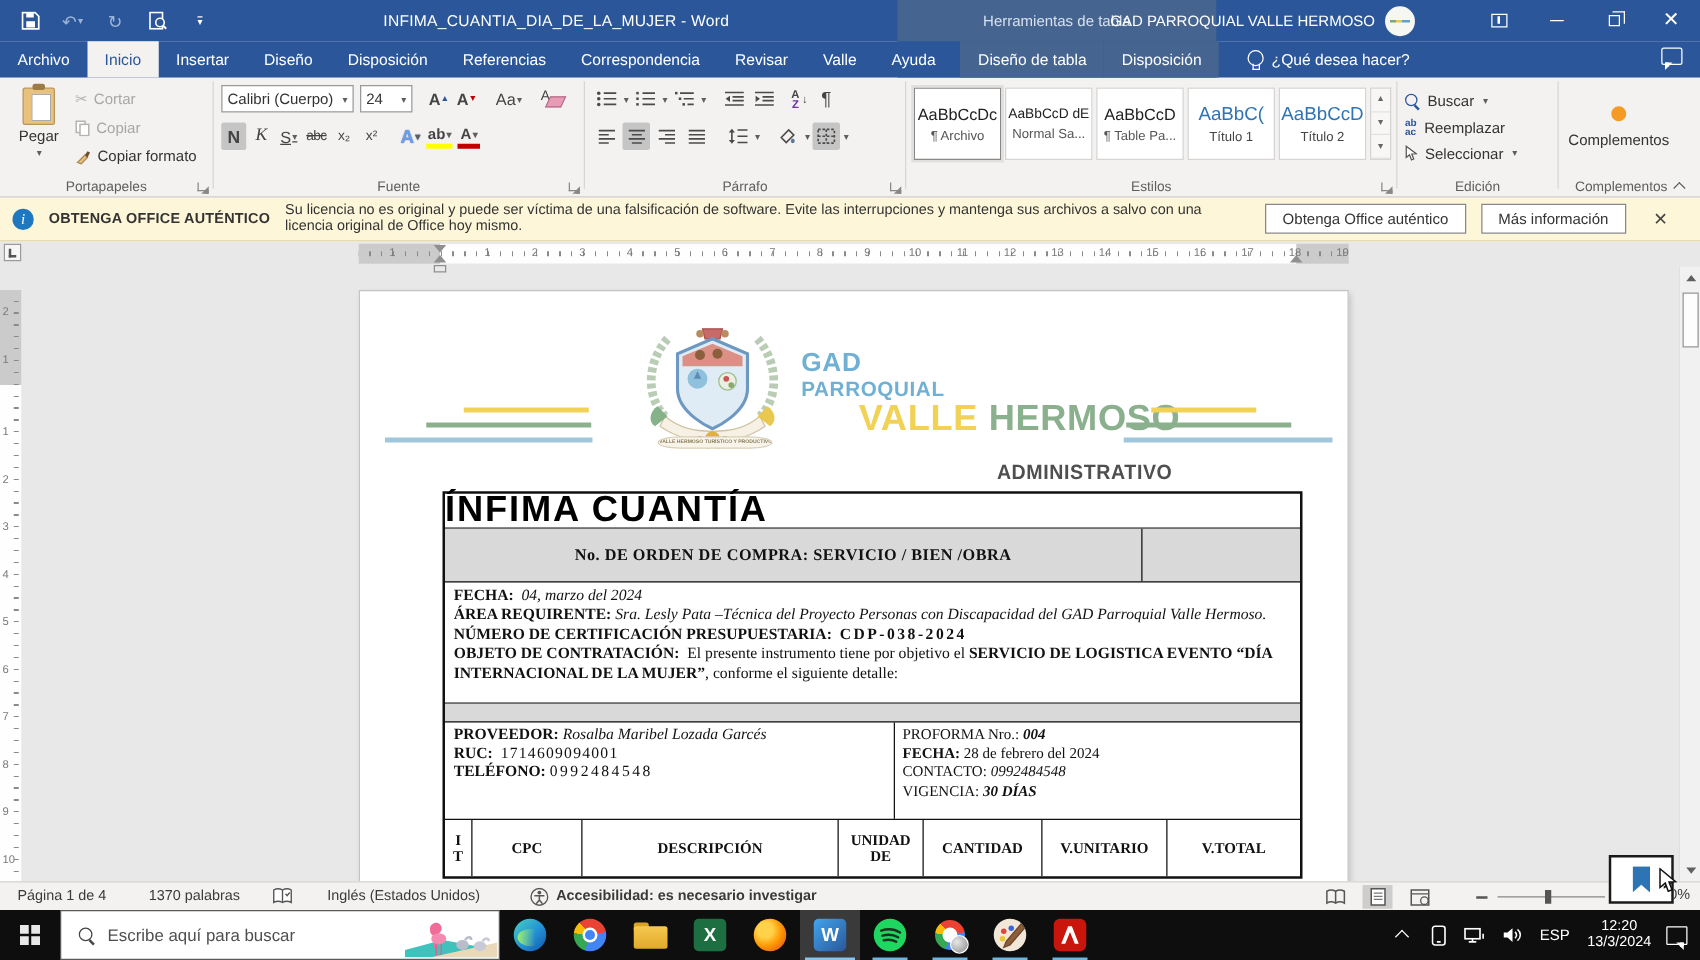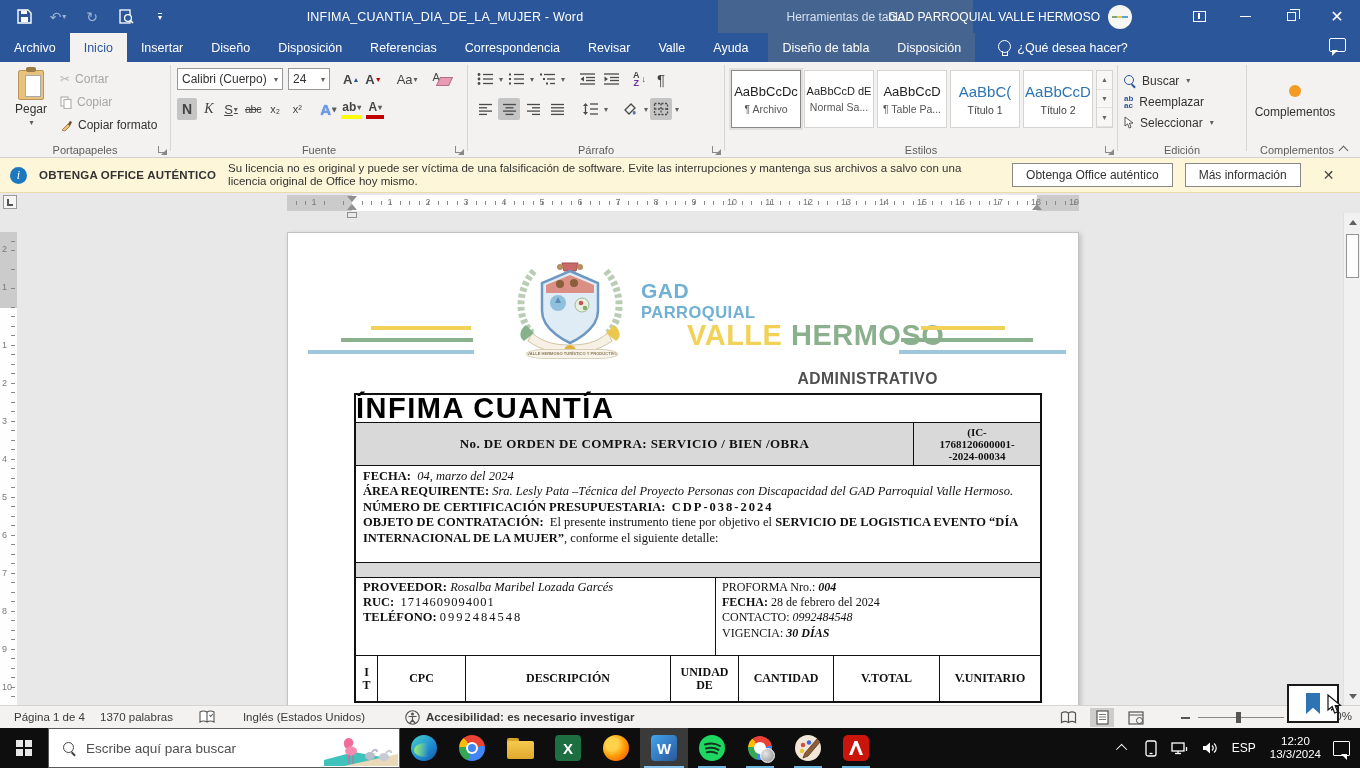--- a/index.html
+++ b/index.html
@@ -704,25 +704,20 @@
       <div class="bline" style="left:613px;top:105px;width:132px;background:#8bb08d"></div>
       <div class="bline" style="left:611px;top:117px;width:167px;background:#9fc6db"></div>
       <div class="admin-lbl">ADMINISTRATIVO</div>
 
       <div class="dtable">
         <div class="dr r1">
           <span class="doc-big-title">ÍNFIMA CUANTÍA</span>
         </div>
         <div class="dr r2">
           <div class="c1">No. DE ORDEN DE COMPRA: SERVICIO / BIEN /OBRA</div>
-          <div class="c2">
-            <span>(IC-</span>
-            <span>1768120600001-</span>
-            <span>-2024-00034</span>
-          </div>
         </div>
         <div class="dr r3">
           <div><b>FECHA:</b>&nbsp; <i>04, marzo  del 2024</i></div>
           <div><b>ÁREA REQUIRENTE:</b> <i>Sra. Lesly Pata –Técnica del Proyecto Personas con Discapacidad del GAD Parroquial Valle Hermoso.</i></div>
           <div><b>NÚMERO  DE  CERTIFICACIÓN  PRESUPUESTARIA:</b>&nbsp; <b class="lsp">CDP-038-2024</b></div>
           <div><b>OBJETO DE CONTRATACIÓN:</b>&nbsp; <span>El presente  instrumento  tiene  por  objetivo  el </span><b>SERVICIO DE LOGISTICA EVENTO “DÍA INTERNACIONAL DE LA MUJER”</b><span>, conforme  el  siguiente  detalle:</span></div>
         </div>
         <div class="dr r4"></div>
         <div class="dr r5">
           <div class="c1">
@@ -748,25 +743,25 @@
           <div style="width:205px">
               <span>DESCRIPCIÓN</span>
             </div>
           <div style="width:68px">
               <span>UNIDAD</span>
               <span>DE</span>
             </div>
           <div style="width:95px">
               <span>CANTIDAD</span>
             </div>
+          <div style="width:100px">
+              <span>V.UNITARIO</span>
+            </div>
           <div style="flex:1">
               <span>V.TOTAL</span>
-            </div>
-          <div style="width:100px">
-              <span>V.UNITARIO</span>
             </div>
         </div>
       </div>
     </div>
 
     <div class="scrollv">
       <div class="sbtn" style="top:1px">
           <span class="tri-up"></span>
         </div>
       <div class="sthumb"></div>
@@ -782,21 +777,21 @@
       <span class="bk-tail2"></span>
   </div>
   <div class="cursor">
     <svg width="15" height="21" viewBox="0 0 15 21">
         <path d="M1 1 L1 16 L5.2 12.5 L7.6 19 L10.6 17.8 L8.2 11.6 L13.4 11.3 Z" fill="#fff" stroke="#111" stroke-width="1.2"></path>
       </svg>
   </div>
 
   <div class="statusbar">
     <span class="st-item">Página 1 de 4</span>
-    <span class="st-item" style="margin-left:15px">1370 palabras</span>
+    <span class="st-item" style="margin-left:34px">1370 palabras</span>
     <span class="st-ic">
         <svg width="16" height="14" viewBox="0 0 16 14">
           <path d="M8 2 C6 .8 3 .8 1 2 V12 C3 10.8 6 10.8 8 12 C10 10.8 13 10.8 15 12 V2 C13 .8 10 .8 8 2 Z" fill="#fff" stroke="#555" stroke-width="1.1"></path>
           <line x1="8" y1="2" x2="8" y2="12" stroke="#555" stroke-width="1.1"></line>
           <path d="M10.5 5 l1.2 1.5 L13.8 4" stroke="#555" stroke-width="1.1" fill="none"></path>
         </svg>
       </span>
     <span class="st-item" style="margin-left:28px">Inglés (Estados Unidos)</span>
     <span class="st-ic" style="margin-left:40px">
         <svg width="15" height="15" viewBox="0 0 15 15">

